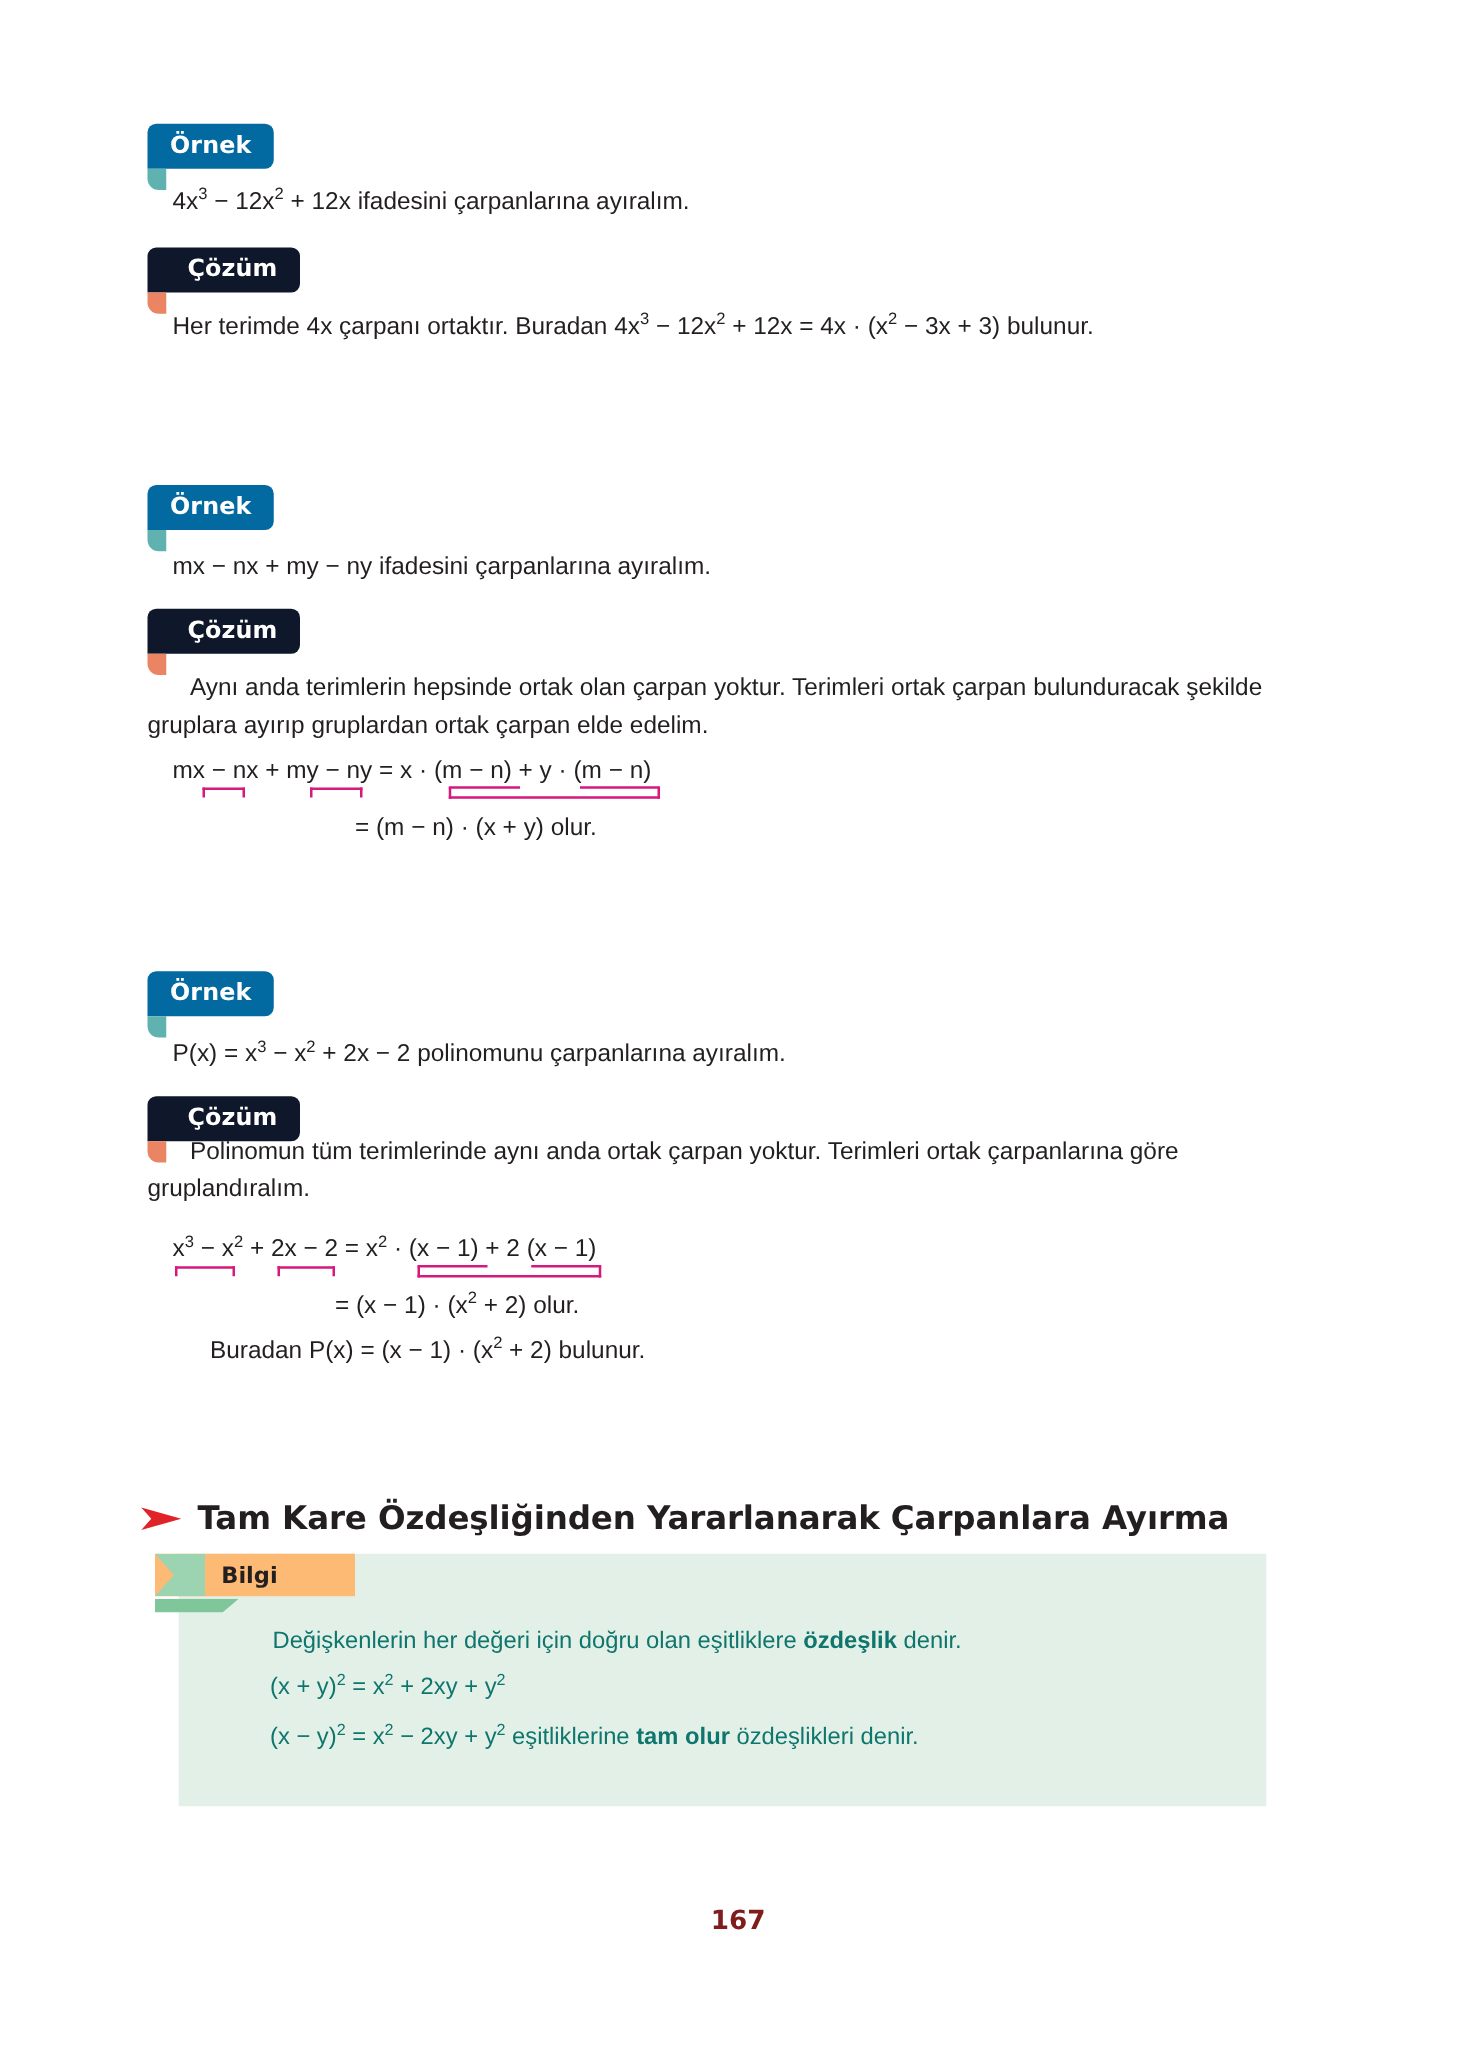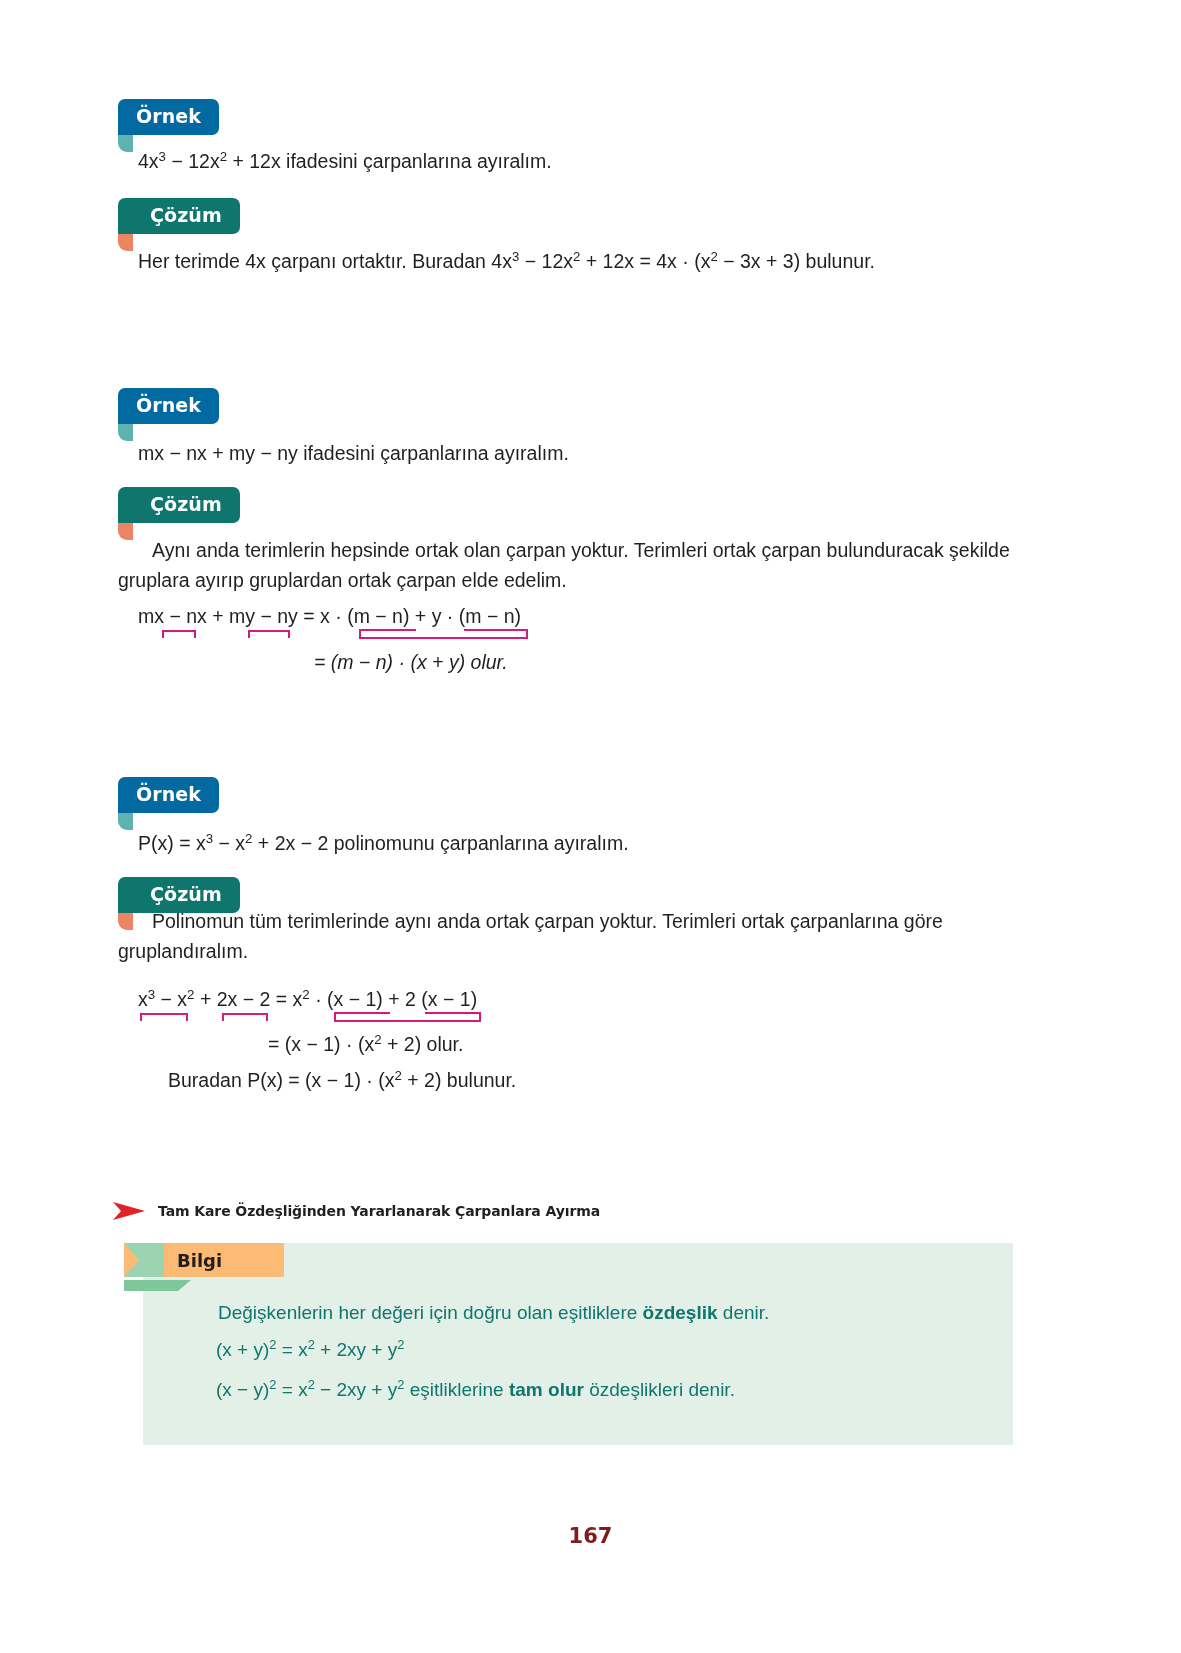--- a/index.html
+++ b/index.html
@@ -32,21 +32,21 @@
     color: #ffffff;
     font-weight: bold;
     font-size: 19px;
     line-height: 1;
     padding: 8px 18px 9px 18px;
     border-radius: 7px 7px 7px 0;
     letter-spacing: .1px;
     font-family: "DejaVu Sans", sans-serif;
   }
   .tab.teal  { background: #0369a1; }
-  .tab.orange{ background: #0f766e; padding-left: 32px; }
+  .tab.orange{ background: #0f172a; padding-left: 32px; }
   
   .tab-tail {
     position: absolute;
     left: 0;
     top: 100%;
     width: 15px;
     height: 17px;
     border-radius: 0 0 0 9px;
   }
   .tab-tail.teal   { background: #5FB2AF; }
@@ -98,21 +98,21 @@
   
   .section-head {
     position: absolute;
     display: flex;
     align-items: center;
     gap: 12px;
   }
   .section-head .title {
     font-family: "DejaVu Sans", sans-serif;
     font-weight: bold;
-    font-size: 14px;
+    font-size: 26px;
     color: #231f20;
     letter-spacing: -0.1px;
   }
   .arrow-icon { display:block; }
 
   
   .bilgi-box {
     position: absolute;
     background: #E3F0E7;
   }
@@ -201,21 +201,21 @@
   <div class="brace down" style="left:162px;top:630px;width:34px;"></div>
 
   <div class="brace down" style="left:248px;top:630px;width:42px;"></div>
 
   <div class="brace flat" style="left:359px;top:629px;width:57px;"></div>
 
   <div class="brace flat" style="left:464px;top:629px;width:64px;"></div>
 
   <div class="brace up" style="left:359px;top:630px;width:169px;"></div>
 
-  <div class="eq" style="left:314px;top:648px;font-style:italic;">= (m − n) · (x + y) olur.</div>
+  <div class="eq" style="left:284px;top:648px;">= (m − n) · (x + y) olur.</div>
 
   <div class="tab-wrap" style="position:absolute;left:118px;top:777px;">
     <span class="tab teal">Örnek</span>
     <span class="tab-tail teal"></span>
   </div>
 
   <div class="para" style="left:138px;top:828px;width:900px;">P(x) = x<sup>3</sup> − x<sup>2</sup> + 2x − 2 polinomunu çarpanlarına ayıralım.</div>
 
   <div class="tab-wrap" style="position:absolute;left:118px;top:877px;">
     <span class="tab orange">Çözüm</span>

